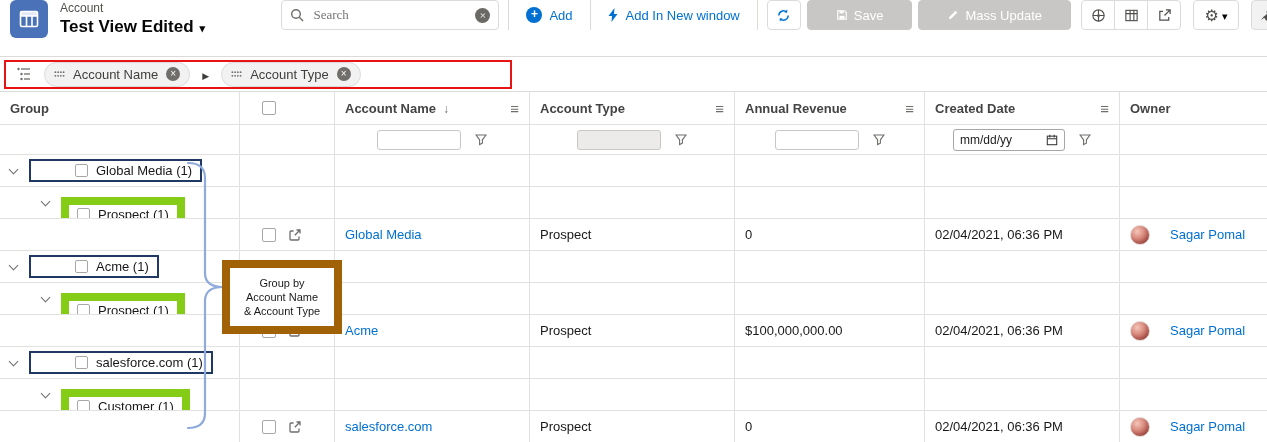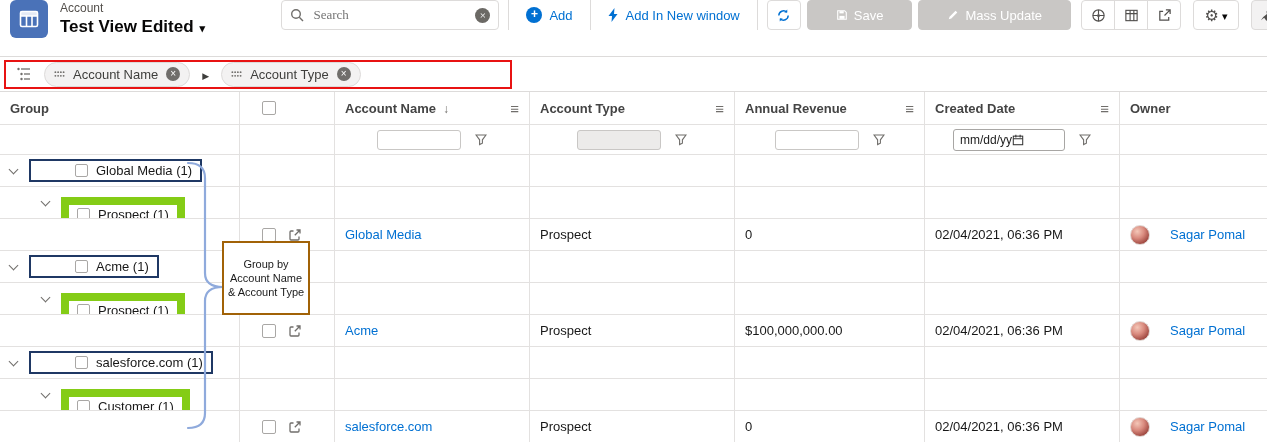--- a/index.html
+++ b/index.html
@@ -45,41 +45,41 @@
   .cell:nth-child(7n) { border-right:none; }
   .hd { height:33px; font-weight:bold; color:#444; justify-content:space-between; }
   .hlbl { display:flex; align-items:center; gap:7px; }
   .i-sort::before { content:"↓"; font-size:12px; color:#706e6b; font-weight:normal; }
   .i-menu { cursor:pointer; }
   .i-menu::before { content:"≡"; font-size:15px; color:#706e6b; font-weight:normal; }
   .flt { height:30px; justify-content:center; gap:14px; }
   .row { height:32px; }
   .fin { width:84px; height:20px; border:1px solid #c9c7c5; border-radius:3px; background:#fff; font-family:inherit; font-size:12px; padding:0 5px; outline:none; }
   .fin.dis { background:#ecebea; }
-  .datein { width:112px; height:22px; border:1px solid #a8a6a4; border-radius:3px; display:flex; align-items:center; justify-content:flex-start; padding:0 6px; font-size:12px; color:#222; background:#fff; cursor:text; }
+  .datein { width:112px; height:22px; border:1px solid #a8a6a4; border-radius:3px; display:flex; align-items:center; justify-content:space-between; padding:0 6px; font-size:12px; color:#222; background:#fff; cursor:text; }
   .funnel { display:flex; align-items:center; cursor:pointer; }
   .cb { width:14px; height:14px; border:1px solid #a9a7a5; border-radius:2px; background:#fff; flex:none; cursor:pointer; }
   .sel { padding-left:22px; gap:12px; }
   .hd.sel { justify-content:flex-start; }
   .chev { width:7px; height:7px; border-right:1.6px solid #706e6b; border-bottom:1.6px solid #706e6b; transform:rotate(45deg); flex:none; margin-right:12px; margin-top:-3px; cursor:pointer; }
   .gbox { display:inline-flex; align-items:center; gap:8px; padding:2px 8px; background:#fff; font-size:13px; color:#181818; }
   .gbox .cb { width:13px; height:13px; }
   .b-blue { border:2px solid #1f3864;padding-left:44px; }
   .b-orange { border:8px solid #84cc16;margin-top:23px; }
   .g2 { padding-left:42px; }
   .lnk { color:#0070d2; text-decoration:none; cursor:pointer; }
   .owner { gap:20px; }
   .avatar { width:20px; height:20px; border-radius:50%; flex:none; border:1px solid #e0d4d0;
     background:radial-gradient(circle at 35% 30%, #f4c7b8 0%, #d98a7e 40%, #a14a42 75%, #7c3a33 100%); }
   .icon { display:flex; align-items:center; flex:none; }
   
   .ann { position:absolute; pointer-events:none; }
   .ann-groupbar { left:4px; top:60px; width:508px; height:29px; border:2px solid #e81313; }
   .ann-brace { left:185px; top:158px; }
-  .ann-callout { left:222px; top:241px; width:88px; height:74px; border:2px solid #a16207; background:#fff;
+  .ann-callout { left:222px; top:260px; width:120px; height:74px; border:8px solid #a16207; background:#fff;
     display:flex; flex-direction:column; align-items:center; justify-content:center; gap:2px; font-size:11px; color:#1a1a1a; }
 </style>
 </head>
 <body>
 
 <div class="topbar">
   <div class="title-group">
     <div class="app-icon">
       <svg width="22" height="22" viewBox="0 0 22 22">
           <rect x="2.5" y="3.5" width="17" height="15" rx="1.5" fill="none" stroke="#fff" stroke-width="1.6"></rect>

